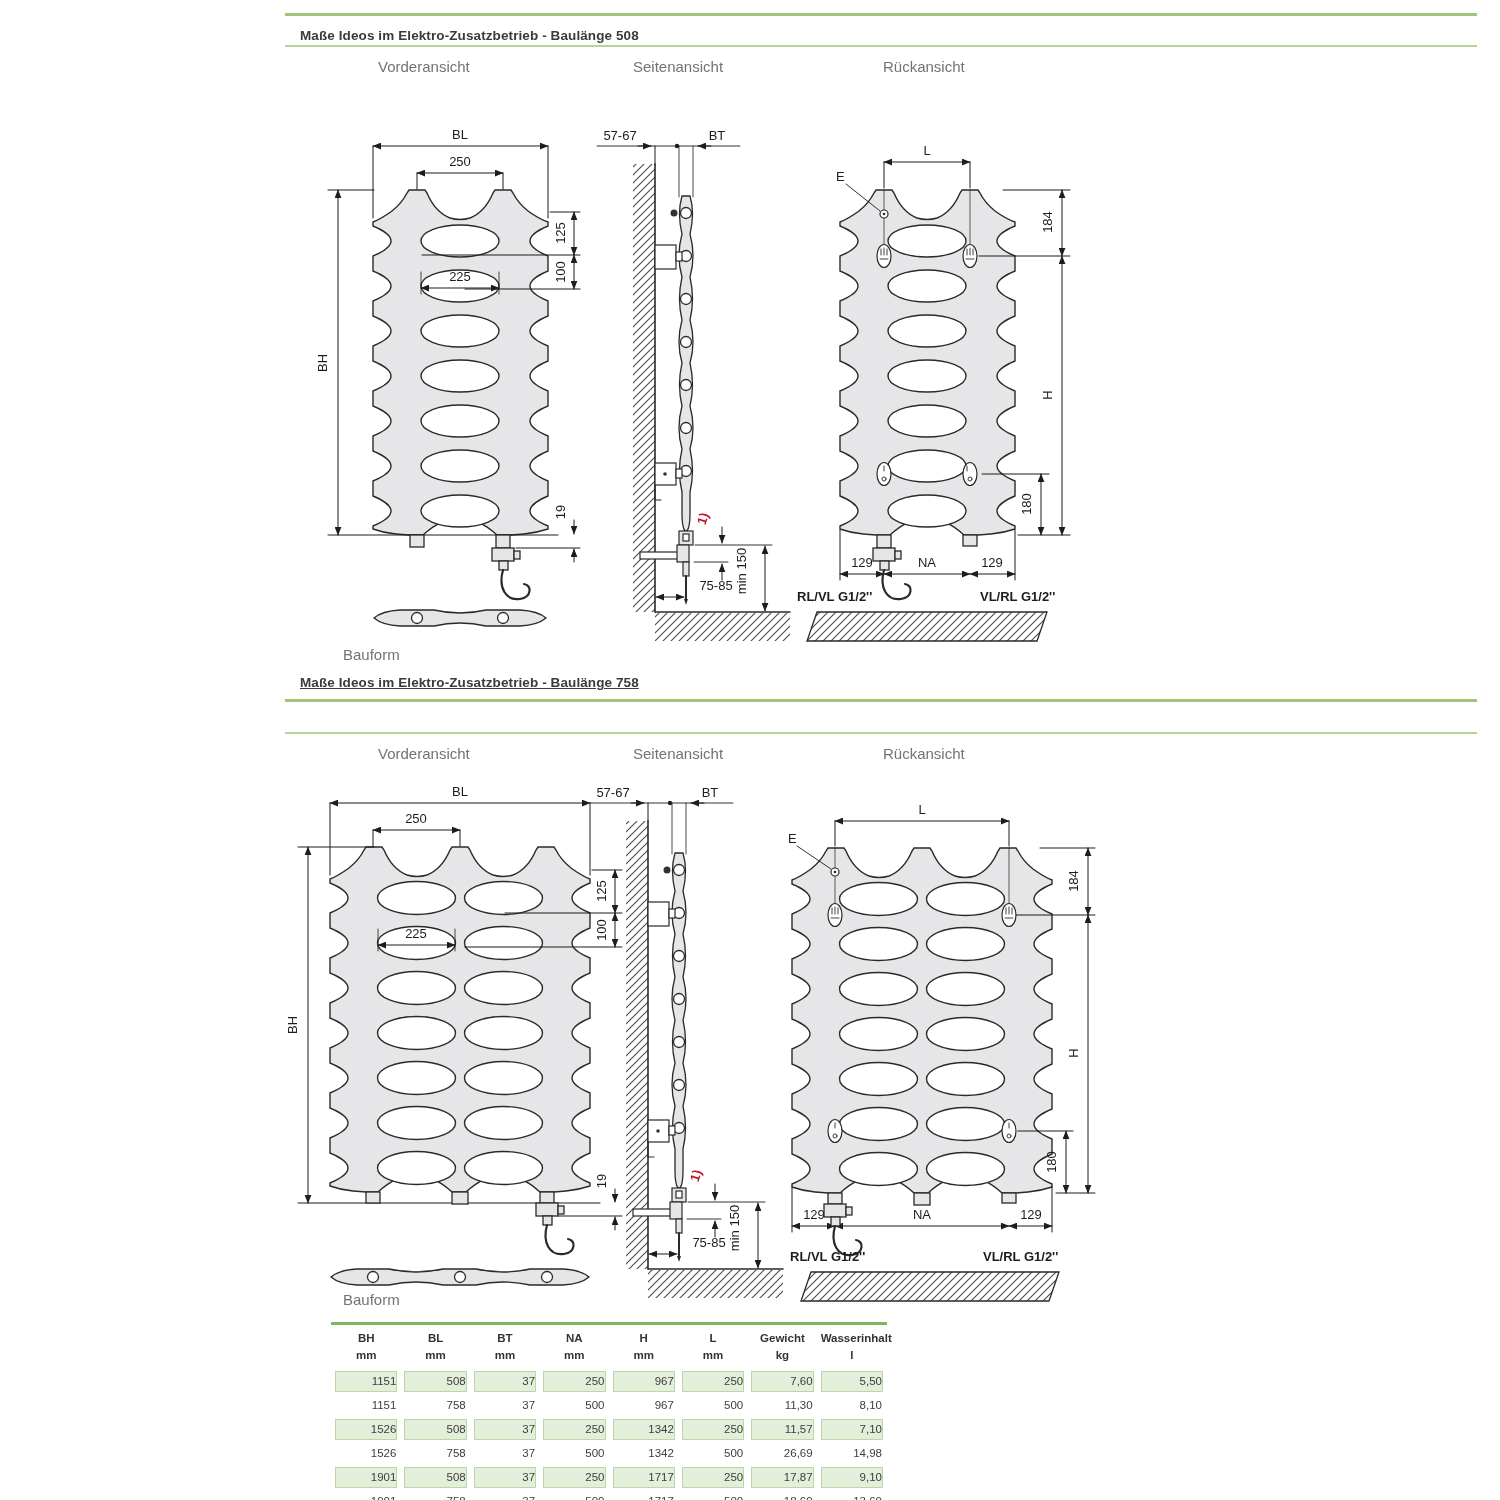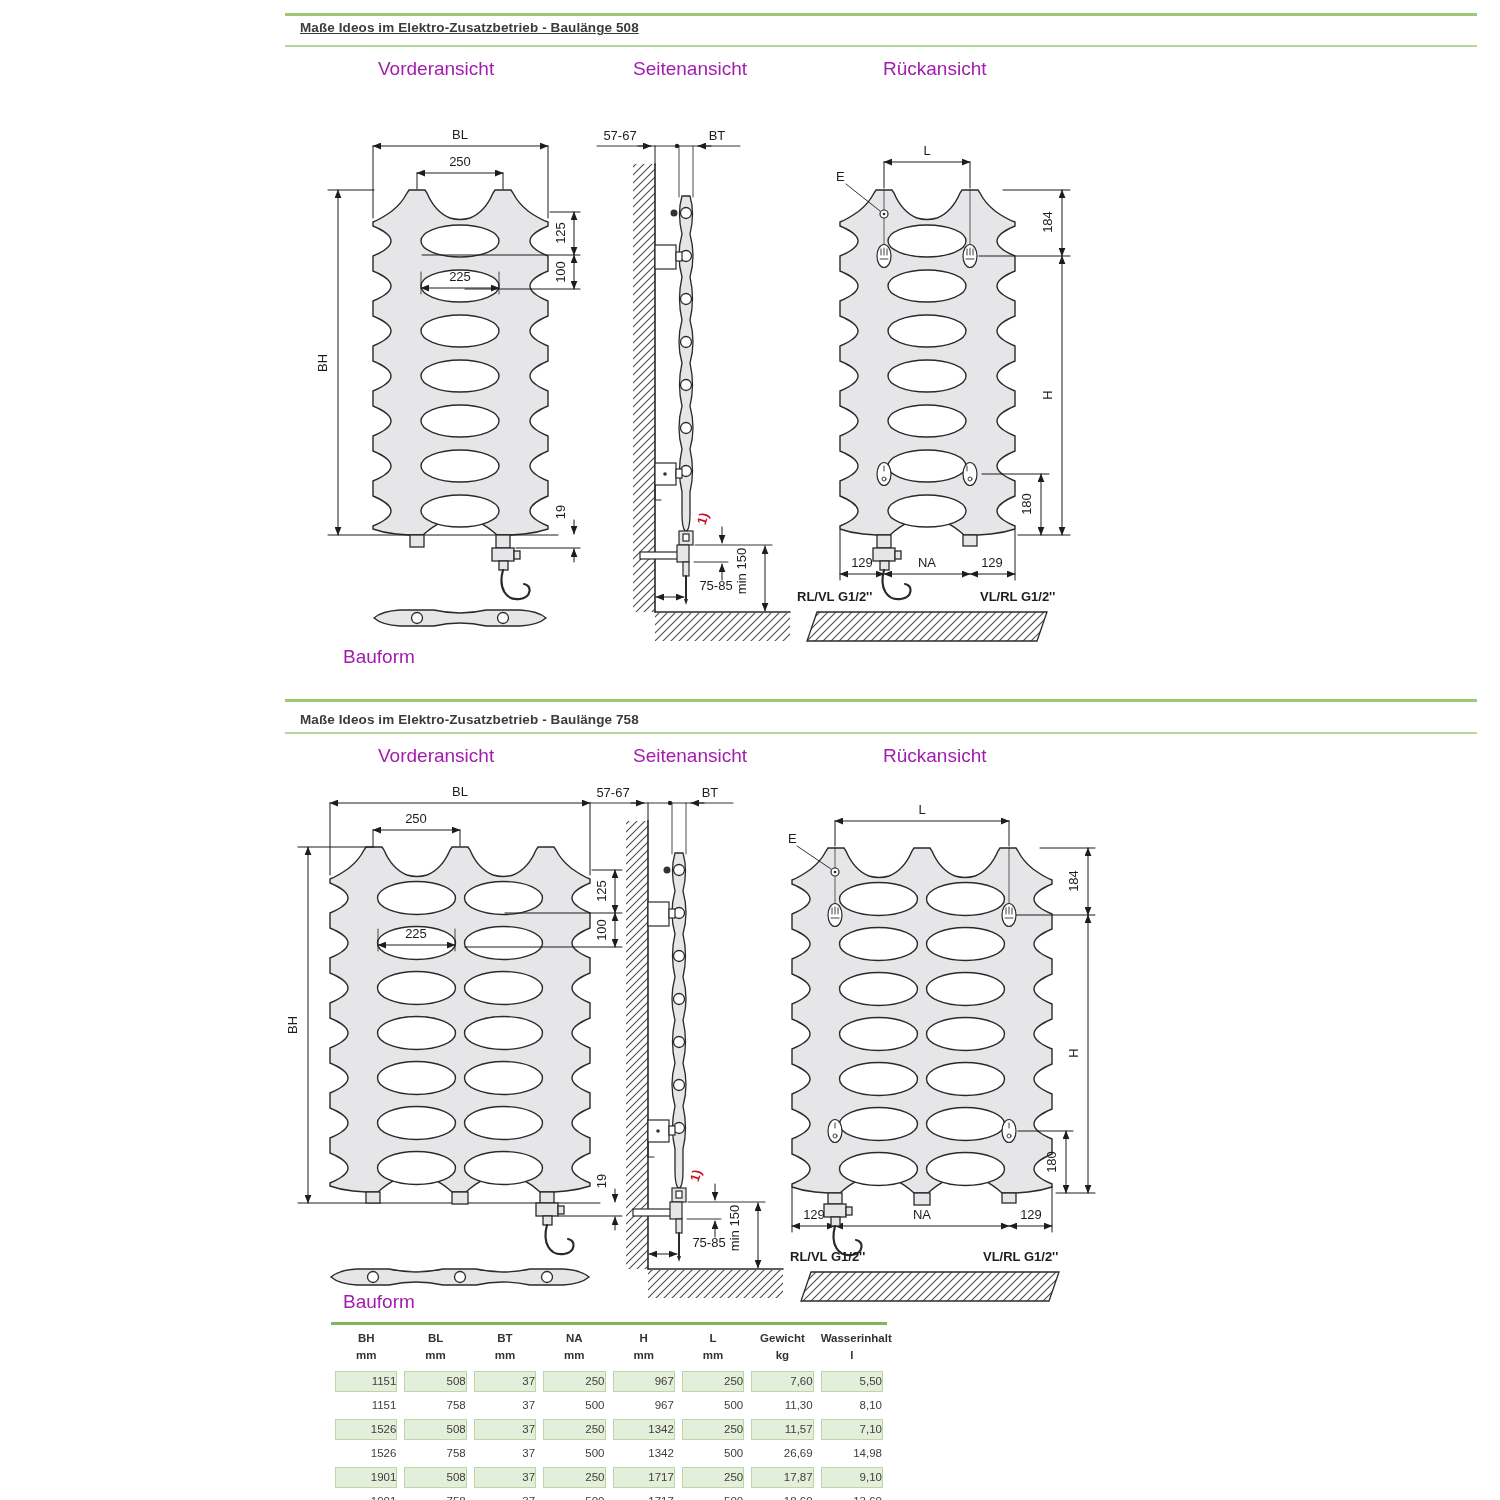--- a/index.html
+++ b/index.html
@@ -2,42 +2,42 @@
 <html><head>
 <meta charset="utf-8">
 <style>
   html,body{margin:0;padding:0;background:#ffffff;}
   body{width:1500px;height:1500px;position:relative;font-family:"Liberation Sans",sans-serif;color:#3b3b3b;overflow:hidden;}
   .abs{position:absolute;}
   .rule{position:absolute;left:285px;width:1192px;}
   .rule.thick{height:3px;}
   .rule.thin{height:2px;}
   .sec-title{position:absolute;left:300px;font-size:13.5px;font-weight:bold;color:#3b3b3b;letter-spacing:.1px;}
-  .view-label{position:absolute;font-size:19px;color:#a21caf;}
+  .view-label{position:absolute;font-size:15px;color:#737373;}
   svg text{font-family:"Liberation Sans",sans-serif;}
   .dim{font-size:13px;fill:#1d1d1d;}
   .dimb{font-size:13px;font-weight:bold;fill:#1d1d1d;}
   .note{font-size:13px;font-weight:bold;}
   .tablewrap{position:absolute;left:328px;top:1327px;width:562px;}
   table{border-collapse:separate;border-spacing:7px 3px;width:100%;table-layout:fixed;}
   th{font-size:11.5px;font-weight:bold;color:#333;text-align:center;padding:0 0 3px 0;line-height:1.5;}
   td{font-size:11.5px;color:#3d3d3d;text-align:right;height:17px;padding:1px 0;border:1px solid transparent;}
   tr.g td{background:#e4efdb;border:1px solid #bad7a5;}
   .tbl-topline{position:absolute;left:331px;top:1322px;width:556px;height:3px;}
 </style>
 </head>
 <body>
 
 <div class="rule thick" style="top:13px;background:#9fc779;"></div>
 <div class="rule thin" style="top:45px;background:#b7d596;"></div>
 <div class="rule thick" style="top:699px;background:#9fc779;"></div>
 <div class="rule thin" style="top:732px;background:#b7d596;"></div>
 
-<div class="sec-title" style="top:20px;text-decoration:underline;">Maße Ideos im Elektro-Zusatzbetrieb - Baulänge 508</div>
-<div class="sec-title" style="top:712px;">Maße Ideos im Elektro-Zusatzbetrieb - Baulänge 758</div>
+<div class="sec-title" style="top:28px;">Maße Ideos im Elektro-Zusatzbetrieb - Baulänge 508</div>
+<div class="sec-title" style="top:675px;text-decoration:underline;">Maße Ideos im Elektro-Zusatzbetrieb - Baulänge 758</div>
 
 <div class="view-label" style="left:378px;top:58px;">Vorderansicht</div>
 <div class="view-label" style="left:633px;top:58px;">Seitenansicht</div>
 <div class="view-label" style="left:883px;top:58px;">Rückansicht</div>
 <div class="view-label" style="left:378px;top:745px;">Vorderansicht</div>
 <div class="view-label" style="left:633px;top:745px;">Seitenansicht</div>
 <div class="view-label" style="left:883px;top:745px;">Rückansicht</div>
 
 <div class="view-label" style="left:343px;top:646px;">Bauform</div>
 <div class="view-label" style="left:343px;top:1291px;">Bauform</div>

